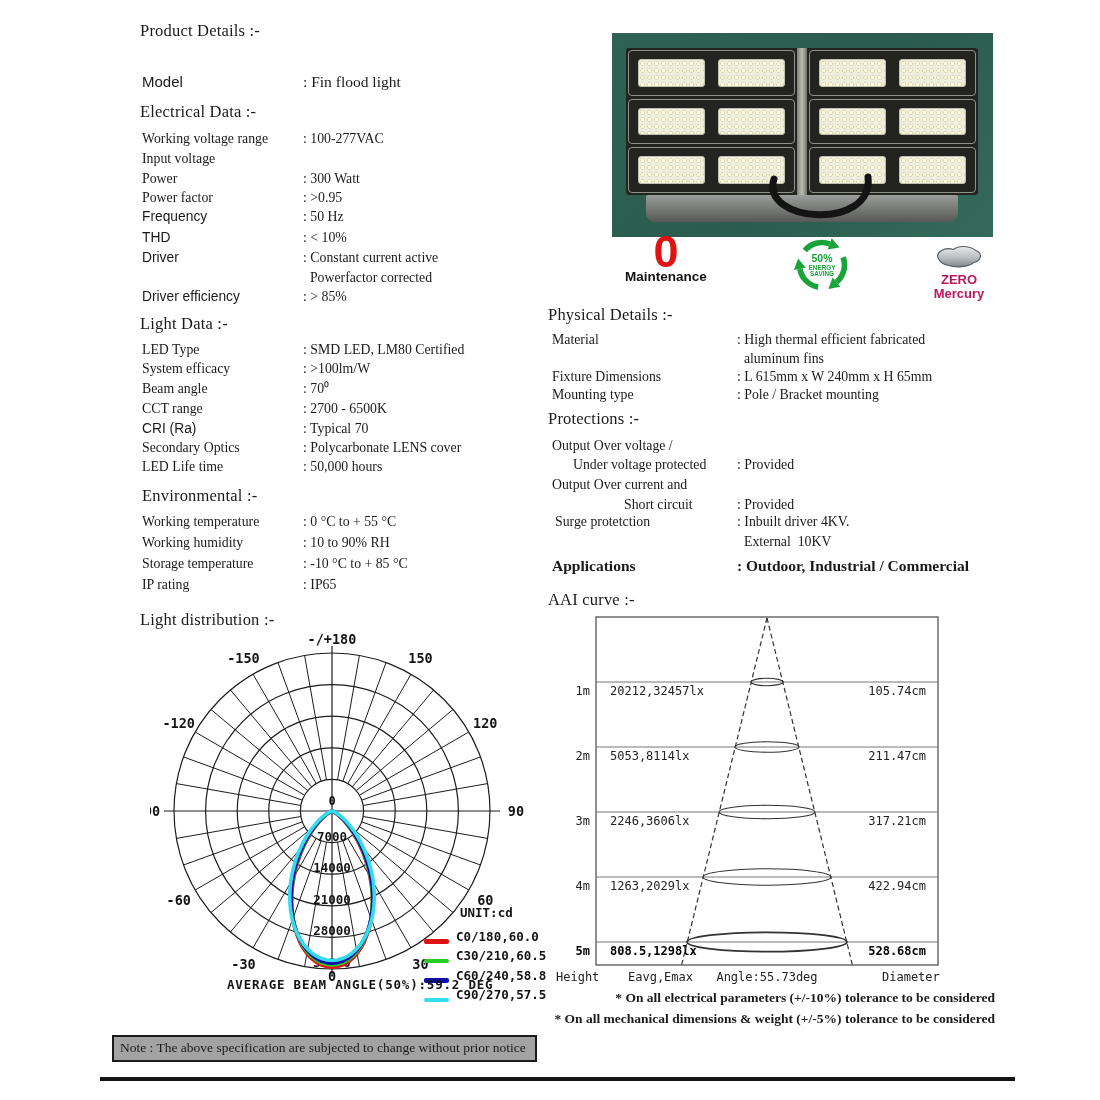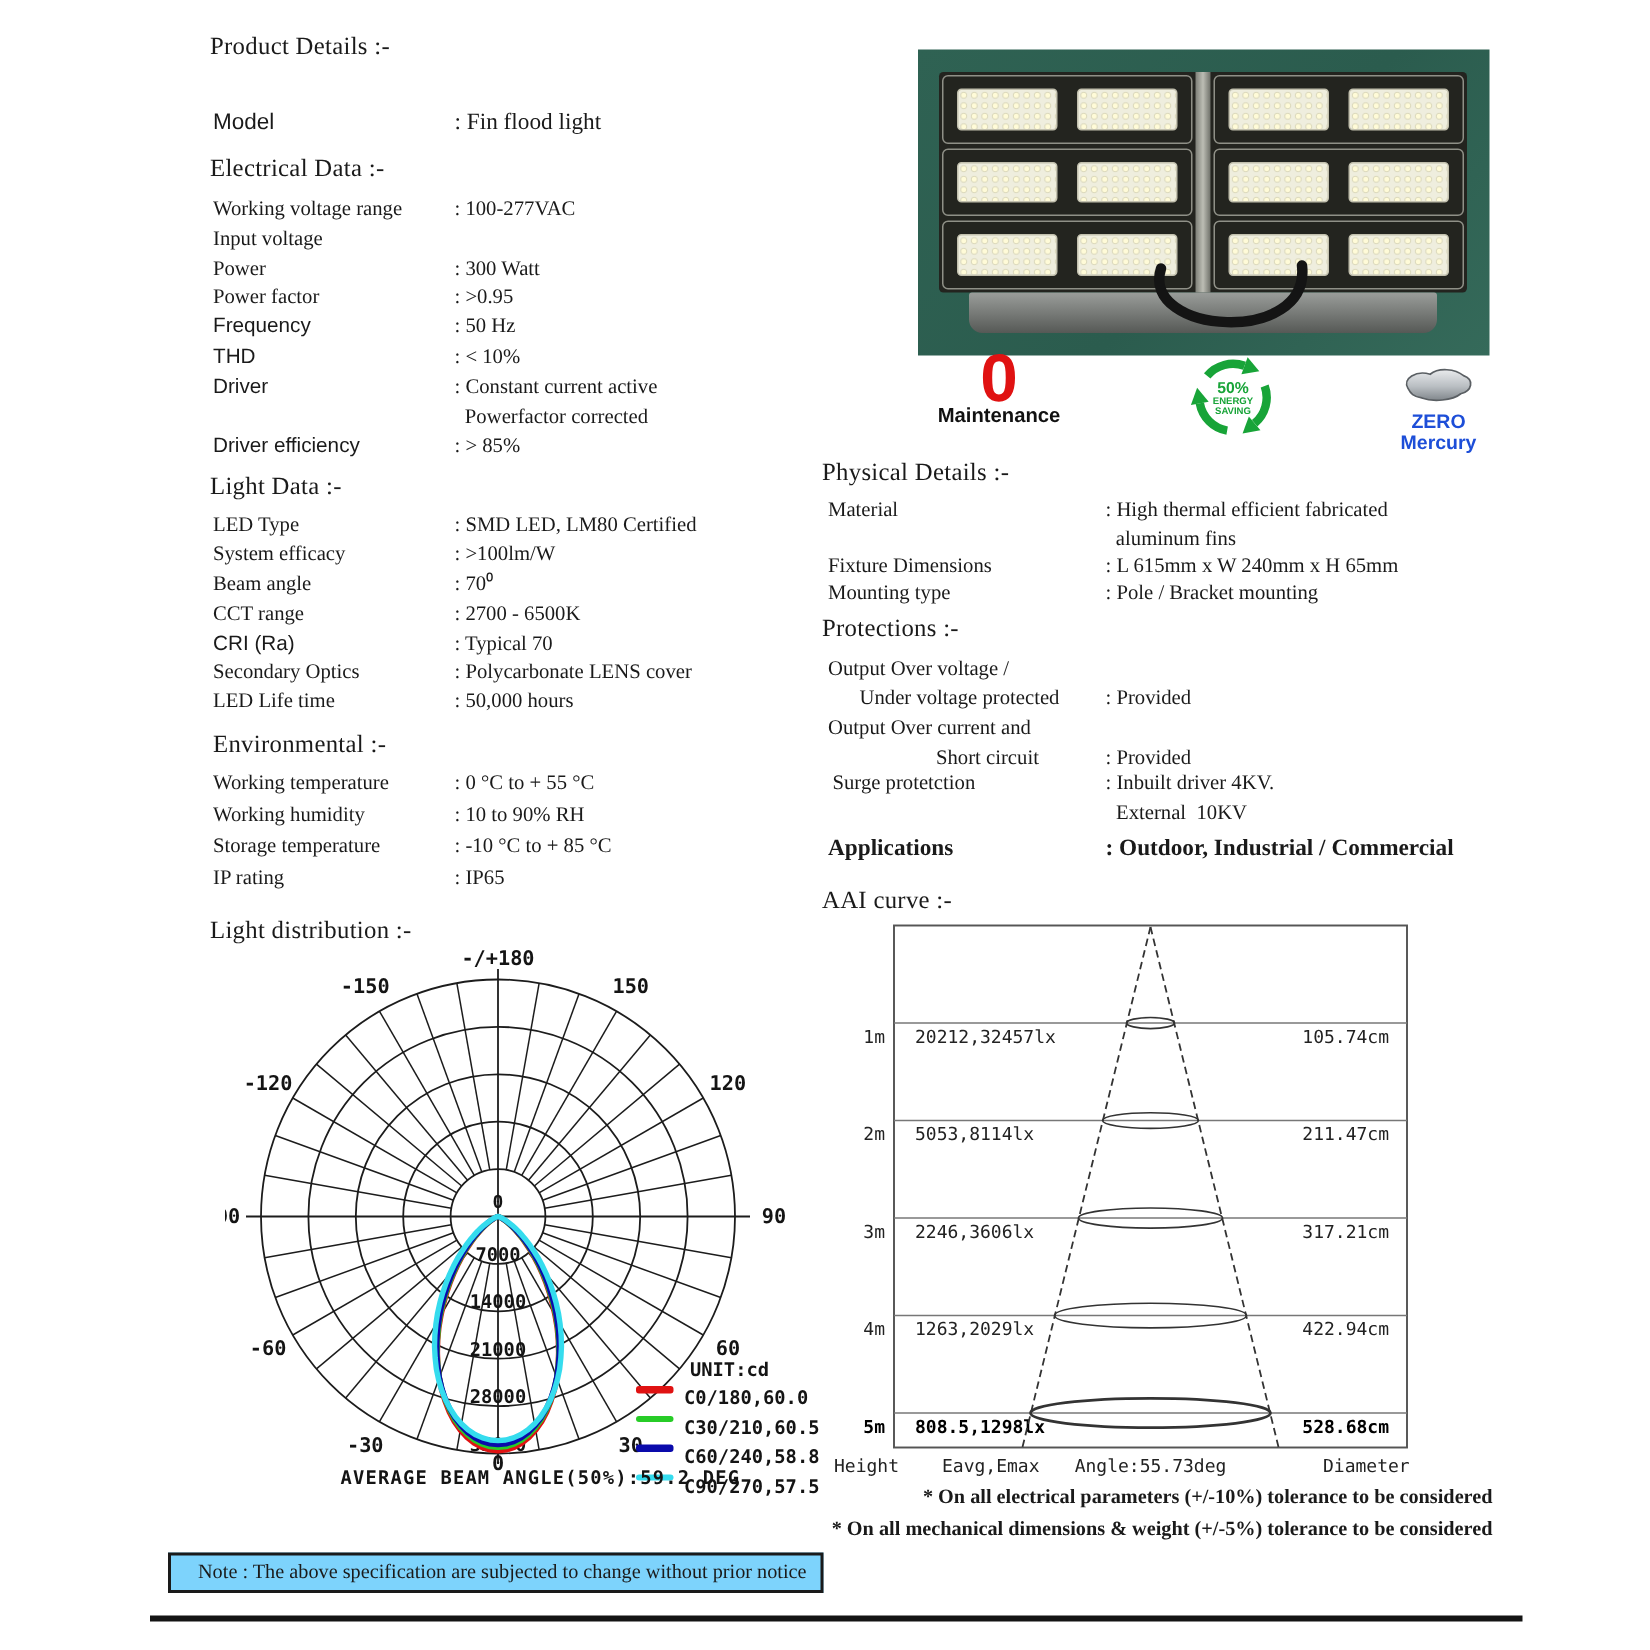--- a/index.html
+++ b/index.html
@@ -36,38 +36,38 @@
          background-size:7px 7px;}
   .base{position:absolute;left:34px;top:162px;width:312px;height:27px;border-radius:2px 2px 9px 9px;
         background:linear-gradient(180deg,#9a9d9a,#565956);}
   .cable-svg{position:absolute;left:140px;top:138px;}
   
   .icon-maint{position:absolute;left:618px;top:236px;width:96px;text-align:center;}
   .zero-glyph{font-family:"Liberation Sans",sans-serif;font-weight:bold;font-size:45px;line-height:32px;}
   .maint-label{font-family:"Liberation Sans",sans-serif;font-weight:bold;font-size:13.5px;color:#111;margin-top:1px;}
   .icon-energy{position:absolute;left:772px;top:235px;width:100px;height:60px;text-align:center;}
   .icon-mercury{position:absolute;left:916px;top:243px;width:86px;text-align:center;}
-  .merc-line{font-family:"Liberation Sans",sans-serif;font-weight:bold;font-size:13px;line-height:13.5px;color:#1d4ed8;}
+  .merc-line{font-family:"Liberation Sans",sans-serif;font-weight:bold;font-size:13px;line-height:13.5px;color:#be185d;}
   
   #polar-svg{position:absolute;left:150px;top:628px;}
   #cone-svg{position:absolute;left:552px;top:613px;}
   svg text.ptext{font-family:"DejaVu Sans Mono",monospace;font-weight:bold;fill:#141414;}
   svg text.ctext{font-family:"DejaVu Sans Mono",monospace;fill:#222;}
   svg text.ctext.b{font-weight:bold;fill:#000;}
   #legend{position:absolute;left:424px;top:905px;width:140px;font-family:"DejaVu Sans Mono",monospace;
           font-weight:bold;font-size:12.5px;color:#141414;}
   .lunit{margin-left:36px;margin-bottom:4px;}
-  .lentry{display:flex;align-items:flex-start;height:19.6px;}
+  .lentry{display:flex;align-items:flex-end;height:19.6px;}
   .sw{display:inline-block;width:25px;height:4.5px;margin-right:7px;border-radius:2px;}
   #beam-caption{position:absolute;left:227px;top:977px;font-family:"DejaVu Sans Mono",monospace;
                 font-weight:bold;font-size:12.5px;letter-spacing:.8px;color:#141414;}
   
   .tol{position:absolute;right:105px;text-align:right;font-weight:bold;font-size:13.5px;}
-  .notebox{position:absolute;left:112px;top:1035px;border:2px solid #1a1a1a;background:#7dd3fc;
-           padding:3px 9px 4px 18px;font-size:13.5px;}
+  .notebox{position:absolute;left:112px;top:1035px;border:2px solid #1a1a1a;background:#a3a3a3;
+           padding:3px 9px 4px 6px;font-size:13.5px;}
   .botrule{position:absolute;left:100px;top:1077px;width:915px;height:4px;background:#141414;}
 </style>
 </head>
 <body>
 
 <div>
 
   <div class="h1" style="left:140px;top:21px;">Product Details :-</div>
 
   <div class="srow model-row">

